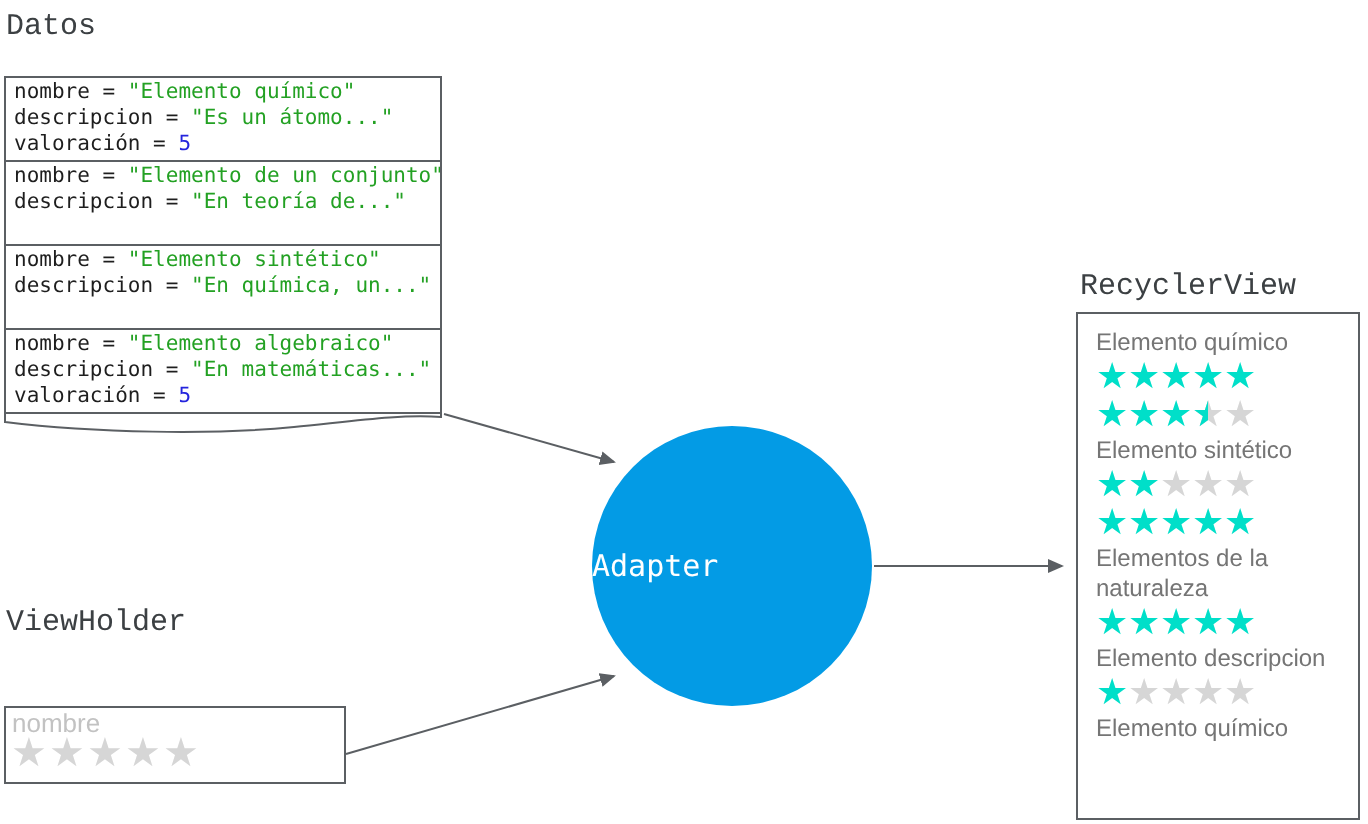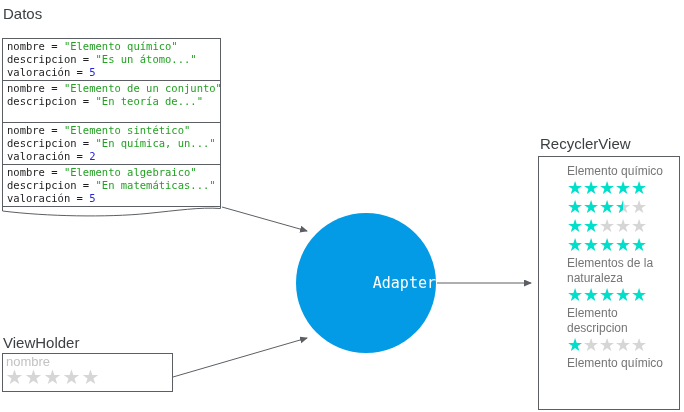--- a/index.html
+++ b/index.html
@@ -1,24 +1,24 @@
 <!DOCTYPE html>
 <html><head>
 <meta charset="utf-8">
 <style>
   html,body{margin:0;padding:0;background:#fff;}
   .canvas{position:relative;width:684px;height:412px;background:#fff;overflow:hidden;
           font-family:"Liberation Sans",sans-serif;
           --line:#5b5f63; --adapter-blue:#039be5; --star-filled:#00dfc9; --star-empty:#d6d6d6;
           --code-key:#1e1e1e; --code-string:#23a123; --code-number:#2424dd;
           --label-gray:#757575; --placeholder-gray:#c2c2c2; --title-gray:#3c4043;}
-  .title{position:absolute;font-family:Liberation Sans, sans-serif;
+  .title{position:absolute;font-family:Liberation Mono, monospace;
          font-size:15px;line-height:16px;color:var(--title-gray);white-space:nowrap;}
   #t-datos{left:3px;top:6px;}
-  #t-vh{left:3px;top:335px;}
+  #t-vh{left:3px;top:304px;}
   #t-rv{left:540px;top:136px;}
 
   
   #datos-box{position:absolute;left:2px;top:38px;width:219px;box-sizing:border-box;
              border:1px solid var(--line);border-bottom:none;background:#fff;}
   .code-row{height:40px;border-bottom:1px solid var(--line);padding:1px 0 0 4px;
             font-family:"DejaVu Sans Mono","Liberation Mono",monospace;font-size:10.5px;
             line-height:13.2px;white-space:pre;overflow:hidden;color:var(--code-key);}
   .code-row .s{color:var(--code-string);}
   .code-row .n{color:var(--code-number);}
@@ -26,27 +26,27 @@
 
   
   #vh-box{position:absolute;left:2px;top:353px;width:171px;height:39px;box-sizing:border-box;
           border:1px solid var(--line);background:#fff;overflow:hidden;}
   .vh-name{margin:1px 0 0 3px;font-size:13px;line-height:14px;color:var(--placeholder-gray);}
   .vh-stars{margin-left:2px;line-height:17px;}
   .vh-stars .st{width:19px;font-size:20px;}
 
   
   #adapter{position:absolute;left:296px;top:213px;width:140px;height:140px;border-radius:50%;
-           background:var(--adapter-blue);display:flex;align-items:center;justify-content:flex-end;}
+           background:var(--adapter-blue);display:flex;align-items:center;justify-content:flex-start;}
   #adapter span{color:#fff;font-family:"DejaVu Sans Mono","Liberation Mono",monospace;font-size:15px;}
 
   
   #rv-box{position:absolute;left:538px;top:156px;width:142px;height:254px;box-sizing:border-box;
           border:1px solid var(--line);background:#fff;overflow:hidden;padding:7px 4px 0 9px;}
-  .rv-item{margin-bottom:3px;margin-left:19px;}
+  .rv-item{margin-bottom:3px;}
   .rv-label{font-size:12px;line-height:15px;color:var(--label-gray);}
   .rv-starholder{display:block;line-height:16px;margin-top:1px;}
 
   
   .st{position:relative;display:inline-block;width:16px;font-size:18px;line-height:16px;
       text-align:center;color:var(--star-empty);vertical-align:top;}
   .st.full{color:var(--star-filled);}
   .st .stp{position:absolute;left:0;top:0;width:100%;color:var(--star-filled);
            clip-path:inset(0 50% 0 0);}
   .overlay{position:absolute;left:0;top:0;pointer-events:none;}
@@ -57,21 +57,21 @@
 <div class="canvas" style="--adapter-blue: #039be5; --star-filled: #00dfc9; --star-empty: #d6d6d6; --code-string: #23a123; --code-number: #2424dd; --line: #5b5f63; --label-gray: #757575;">
 
   <div class="title" id="t-datos">Datos</div>
 
   <div id="datos-box">
     <div>
   <div class="code-row"><div><span class="k">nombre</span><span> = </span><span class="s">"Elemento químico"</span></div><div><span class="k">descripcion</span><span> = </span><span class="s">"Es un átomo..."</span></div><div><span class="k">valoración</span><span> = </span><span class="n">5</span></div></div>
 
   <div class="code-row"><div><span class="k">nombre</span><span> = </span><span class="s">"Elemento de un conjunto"</span></div><div><span class="k">descripcion</span><span> = </span><span class="s">"En teoría de..."</span></div></div>
 
-  <div class="code-row"><div><span class="k">nombre</span><span> = </span><span class="s">"Elemento sintético"</span></div><div><span class="k">descripcion</span><span> = </span><span class="s">"En química, un..."</span></div><div><span class="k">valoración</span><span> = </span><span class="n">2</span></div></div>
+  <div class="code-row"><div><span class="k">nombre</span><span> = </span><span class="s">"Elemento sintético"</span></div><div><span class="k">descripcion</span><span> = </span><span class="s">"En química, un..."</span></div></div>
 
   <div class="code-row"><div><span class="k">nombre</span><span> = </span><span class="s">"Elemento algebraico"</span></div><div><span class="k">descripcion</span><span> = </span><span class="s">"En matemáticas..."</span></div><div><span class="k">valoración</span><span> = </span><span class="n">5</span></div></div>
 </div>
   </div>
   <svg id="datos-wave" width="219" height="16" viewBox="0 0 219 16">
     <path d="M0.5,0 L0.5,8 C45,13.5 105,14.5 145,10.5 C175,7.5 198,4 218.5,5.5 L218.5,0" stroke="#5b5f63" stroke-width="1" fill="none"></path>
   </svg>
 
   <div class="title" id="t-vh">ViewHolder</div>
   <div id="vh-box">
@@ -89,20 +89,21 @@
   <div class="rv-item">
     <div class="rv-label">Elemento químico</div>
     <span class="rv-starholder"><span><span class="st full">★</span><span class="st full">★</span><span class="st full">★</span><span class="st full">★</span><span class="st full">★</span></span></span>
   </div>
 
   <div class="rv-item">
     <span class="rv-starholder"><span><span class="st full">★</span><span class="st full">★</span><span class="st full">★</span><span class="st"><span>★</span><span class="stp">★</span></span><span class="st">★</span></span></span>
   </div>
 
   <div class="rv-item">
+    <div class="rv-label">Elemento sintético</div>
     <span class="rv-starholder"><span><span class="st full">★</span><span class="st full">★</span><span class="st">★</span><span class="st">★</span><span class="st">★</span></span></span>
   </div>
 
   <div class="rv-item">
     <span class="rv-starholder"><span><span class="st full">★</span><span class="st full">★</span><span class="st full">★</span><span class="st full">★</span><span class="st full">★</span></span></span>
   </div>
 
   <div class="rv-item">
     <div class="rv-label">Elementos de la naturaleza</div>
     <span class="rv-starholder"><span><span class="st full">★</span><span class="st full">★</span><span class="st full">★</span><span class="st full">★</span><span class="st full">★</span></span></span>

